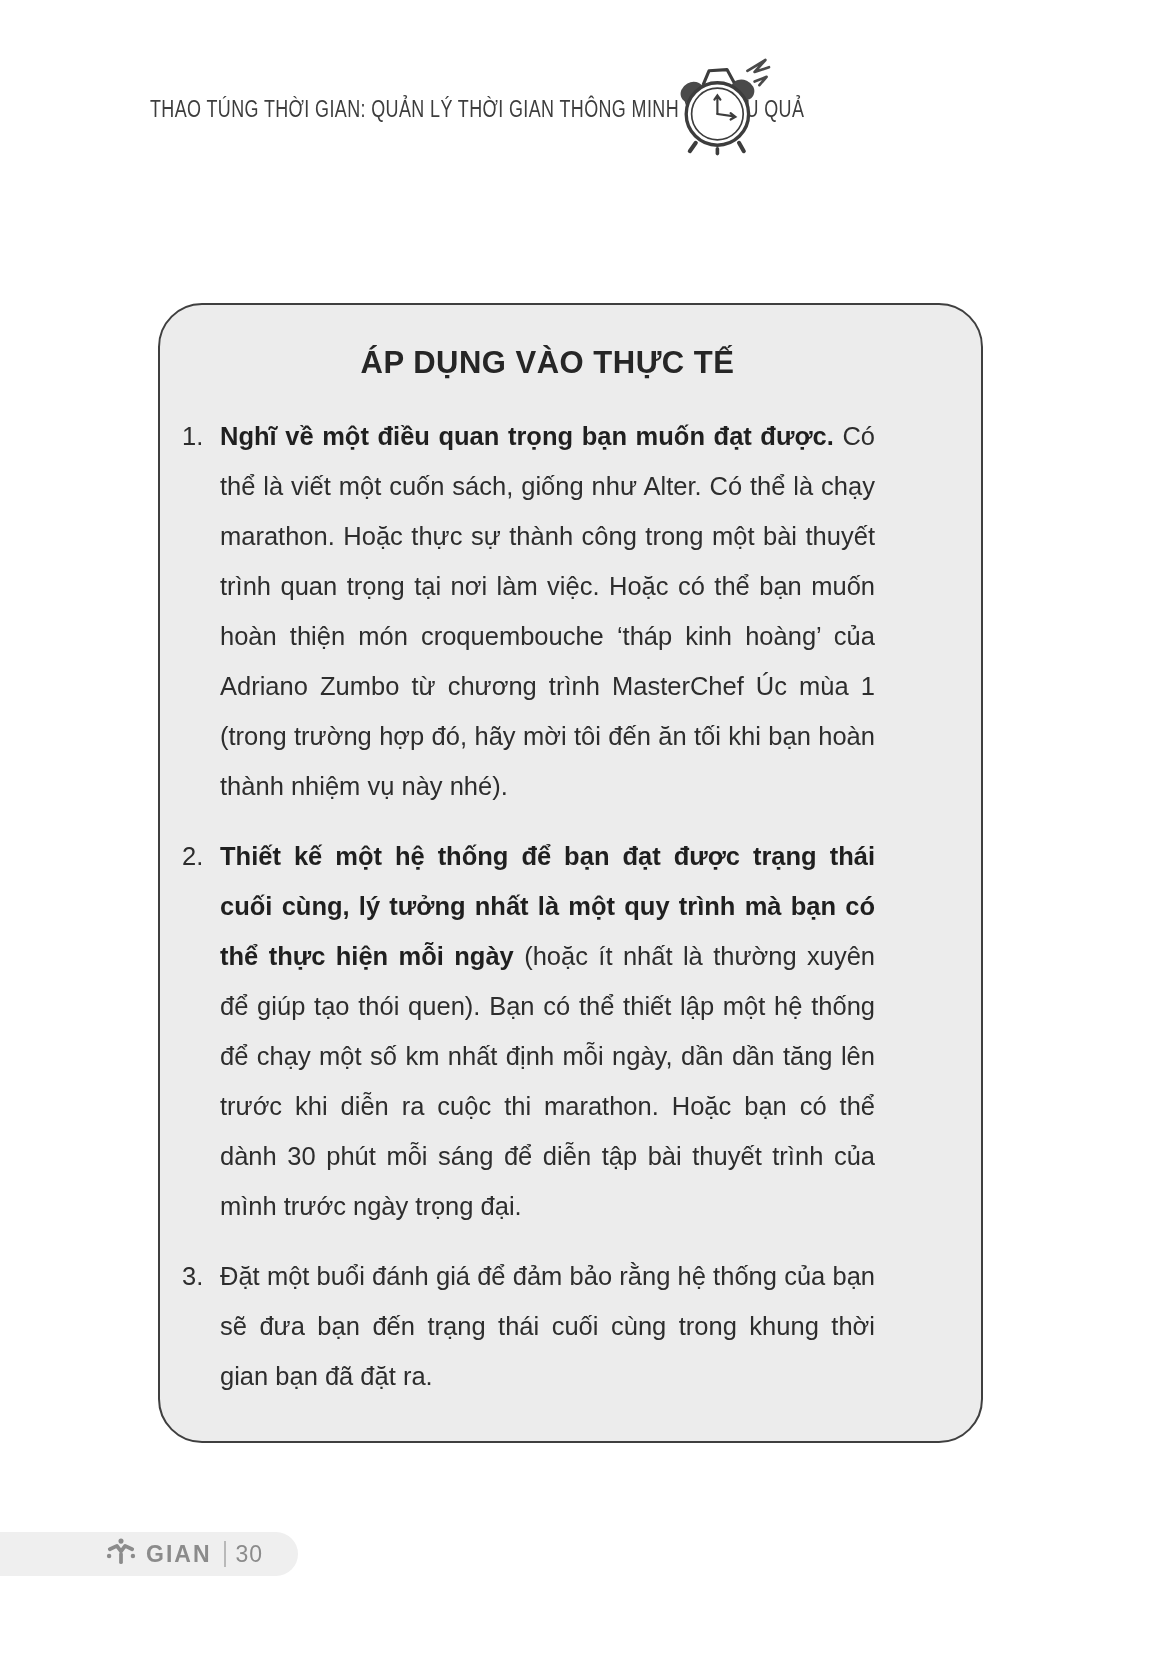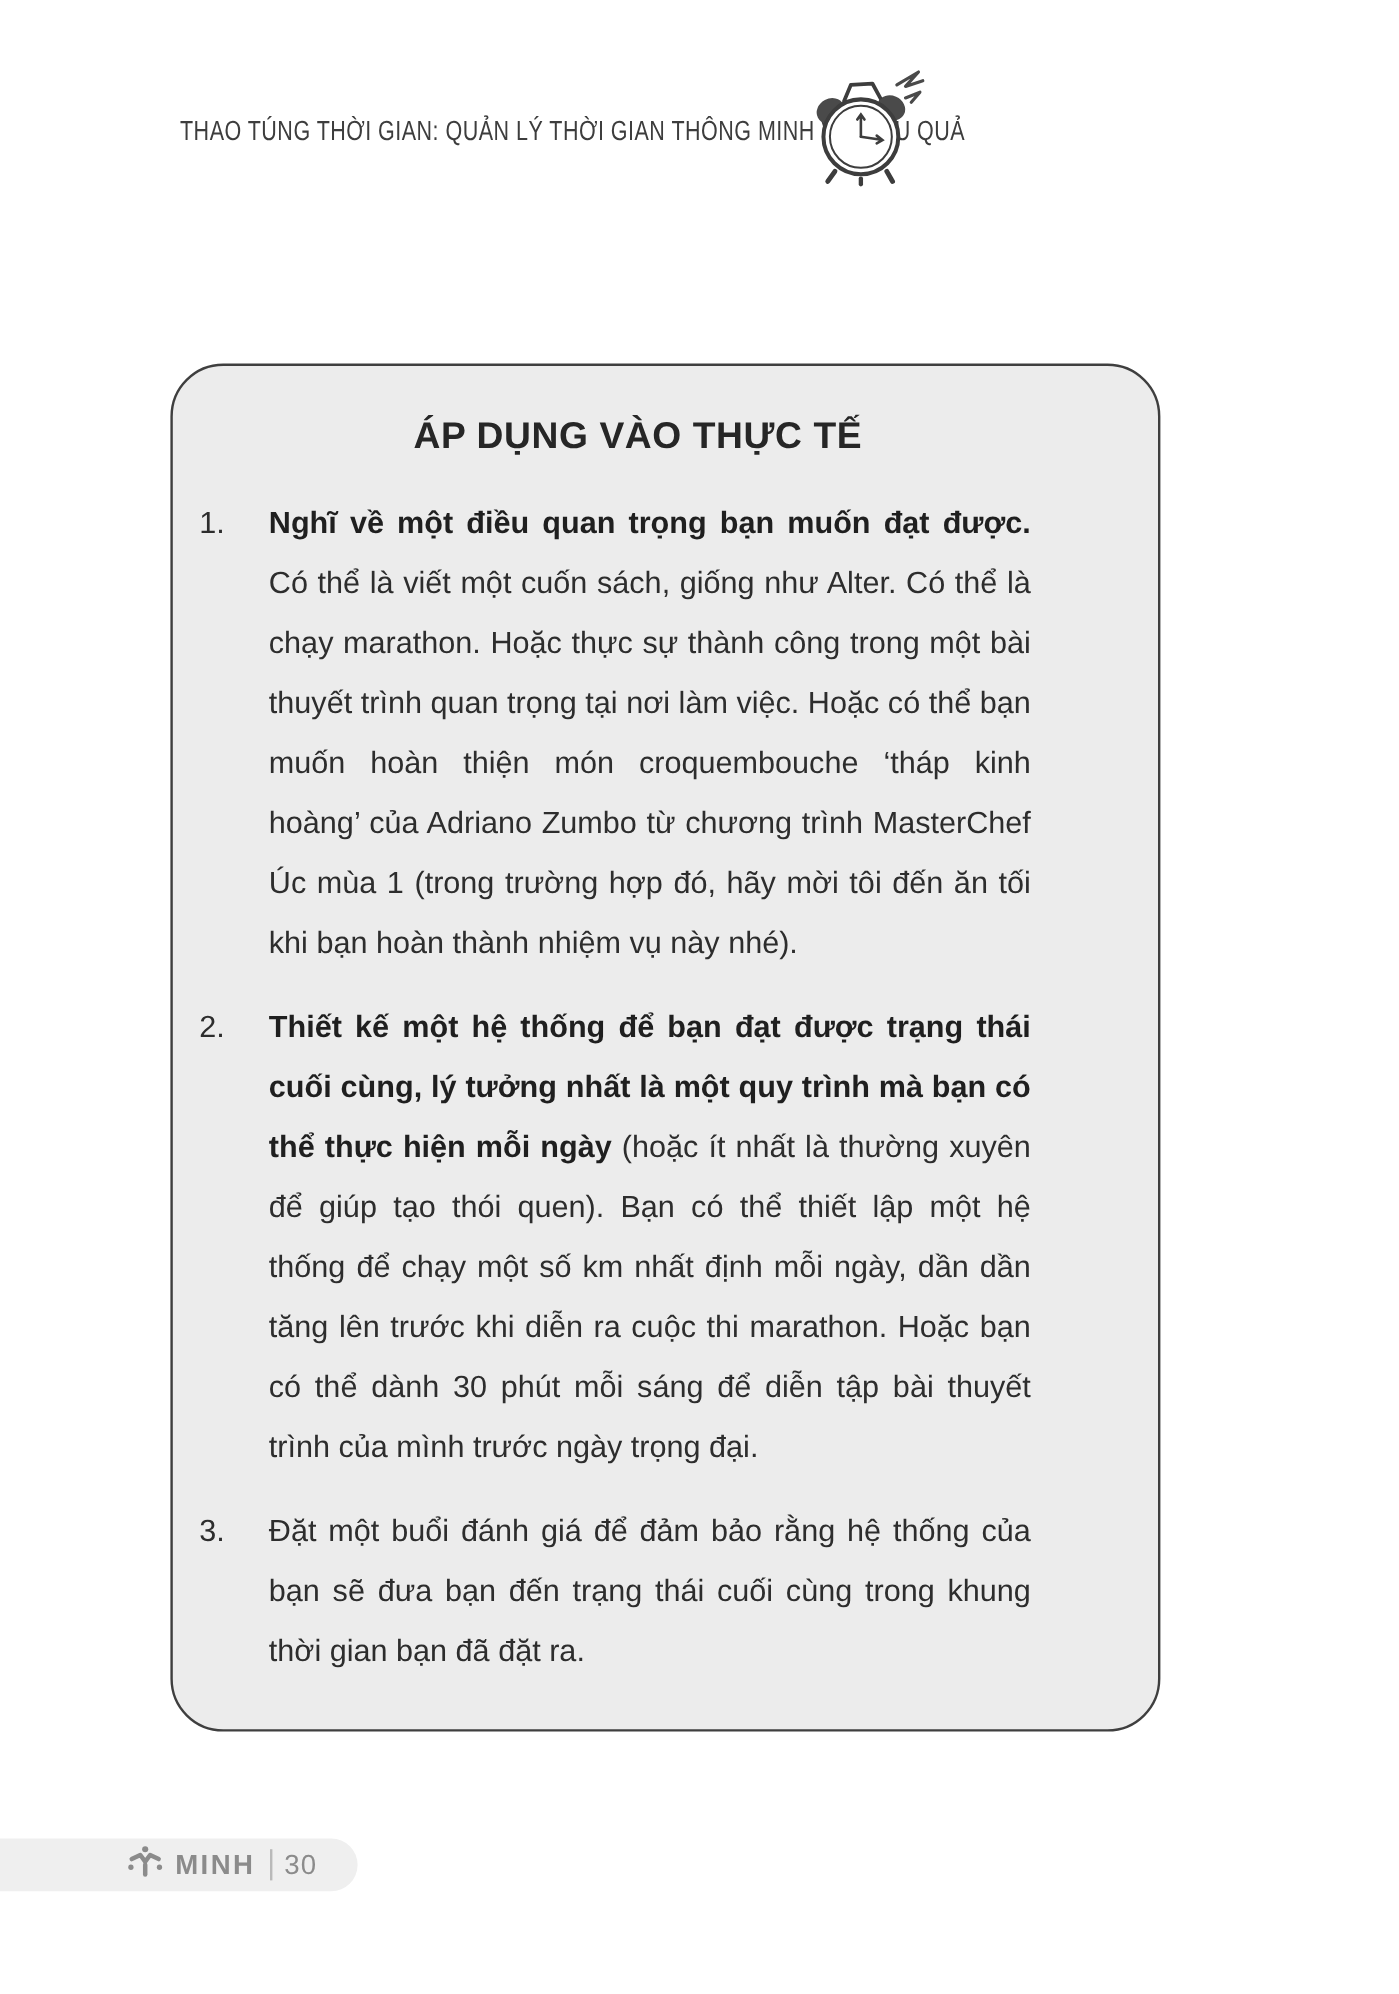--- a/index.html
+++ b/index.html
@@ -32,21 +32,21 @@
     position: absolute;
     left: 655px;
     top: 42px;
     width: 120px;
     height: 120px;
   }
 
   
   .content-box {
     position: absolute;
-    left: 142px;
+    left: 158px;
     top: 303px;
     width: 825px;
     min-height: 1053px;
     box-sizing: border-box;
     background: #ececec;
     border: 2px solid #3f3f3f;
     border-radius: 44px;
     padding: 36px 106px 40px 60px;
   }
   .box-title {
@@ -69,21 +69,20 @@
     font-size: 25.5px;
     line-height: 50px;
     color: #2d2d2d;
   }
   .item-text {
     flex: 1;
     font-size: 25.5px;
     line-height: 50px;
     text-align: justify;
     color: #2d2d2d;
-    margin-left: 20px;
   }
   .seg-bold { font-weight: bold; color: #1f1f1f; }
 
   
   .footer-badge {
     position: absolute;
     left: 0;
     top: 1532px;
     width: 298px;
     height: 44px;
@@ -172,18 +171,18 @@
   </div>
 
   <div class="footer-badge">
     <svg class="ymate-logo" viewBox="0 0 100 100">
       <circle cx="50" cy="12" r="7.5" fill="#8b8b8b"></circle>
       <circle cx="15" cy="56" r="6.5" fill="#8b8b8b"></circle>
       <circle cx="85" cy="56" r="6.5" fill="#8b8b8b"></circle>
       <path d="M17 36 L38 26 L50 42 L62 26 L83 36" fill="none" stroke="#8b8b8b" stroke-width="11" stroke-linecap="round" stroke-linejoin="round"></path>
       <path d="M50 50 L50 74" fill="none" stroke="#8b8b8b" stroke-width="11" stroke-linecap="round"></path>
     </svg>
-    <span class="brand-name">MINH</span>
+    <span class="brand-name">GIAN</span>
     <span class="footer-divider"></span>
     <span class="page-number">30</span>
   </div>
 
 </div>
 
 </body></html>

